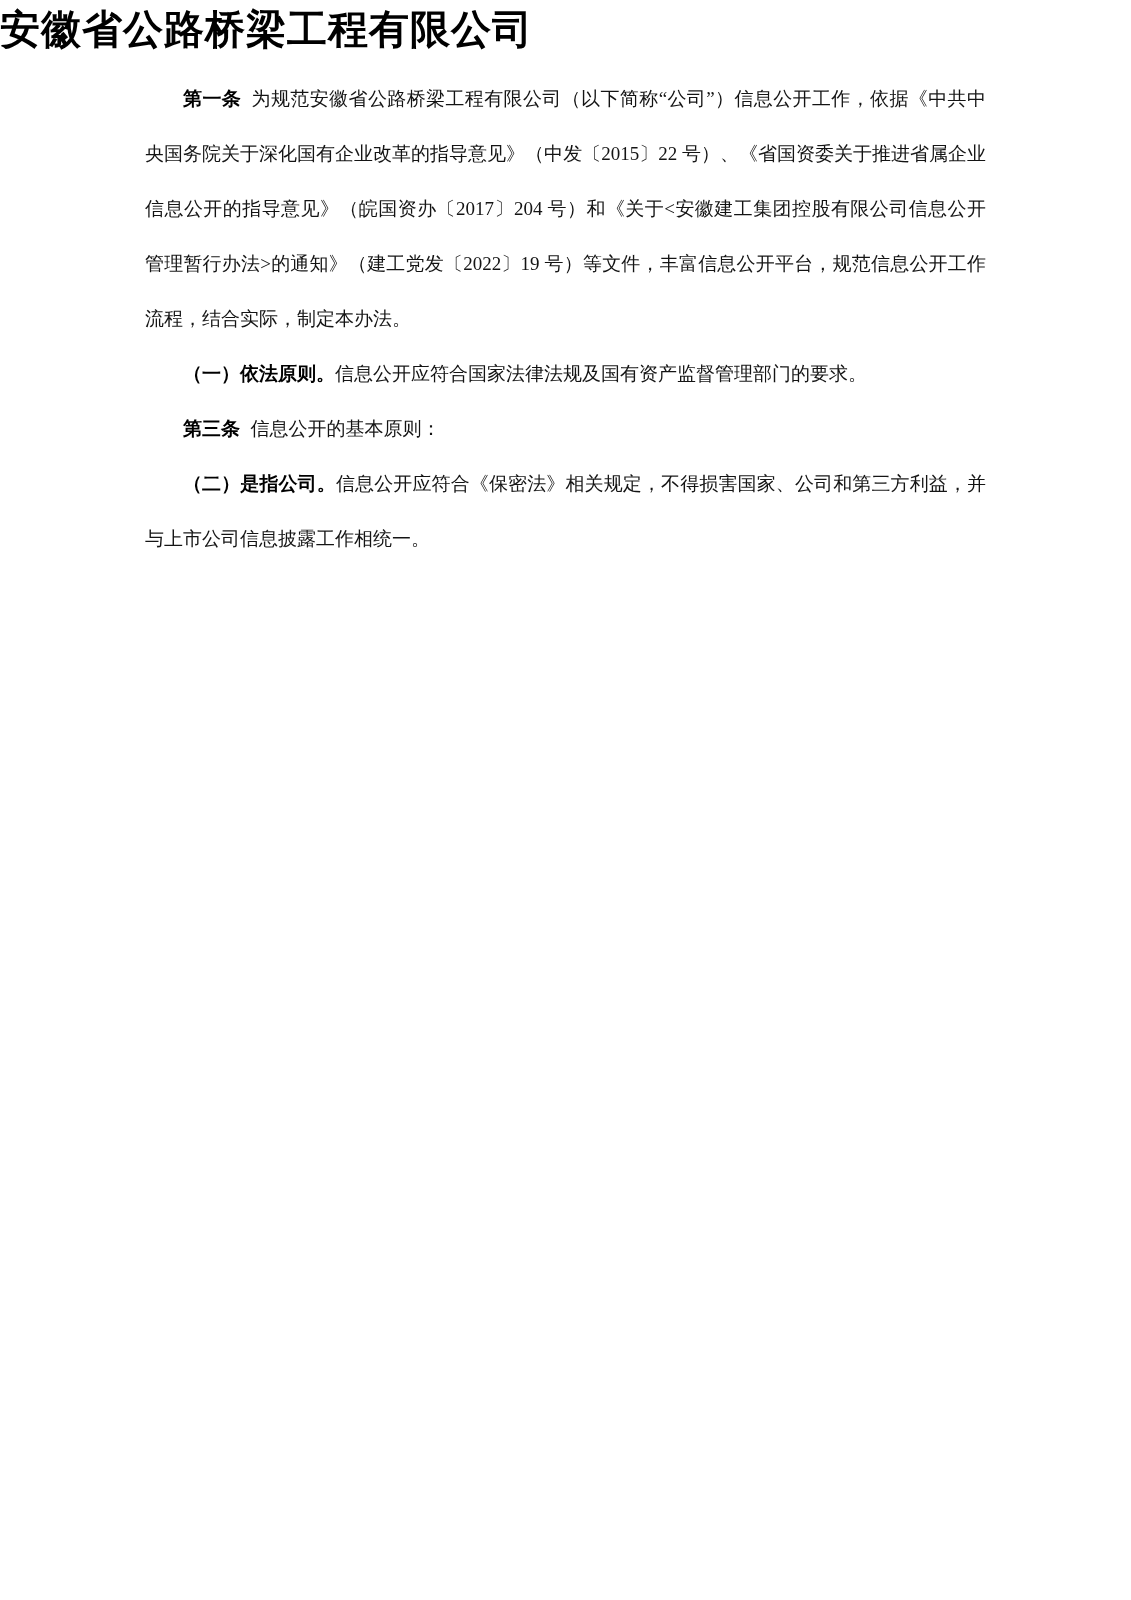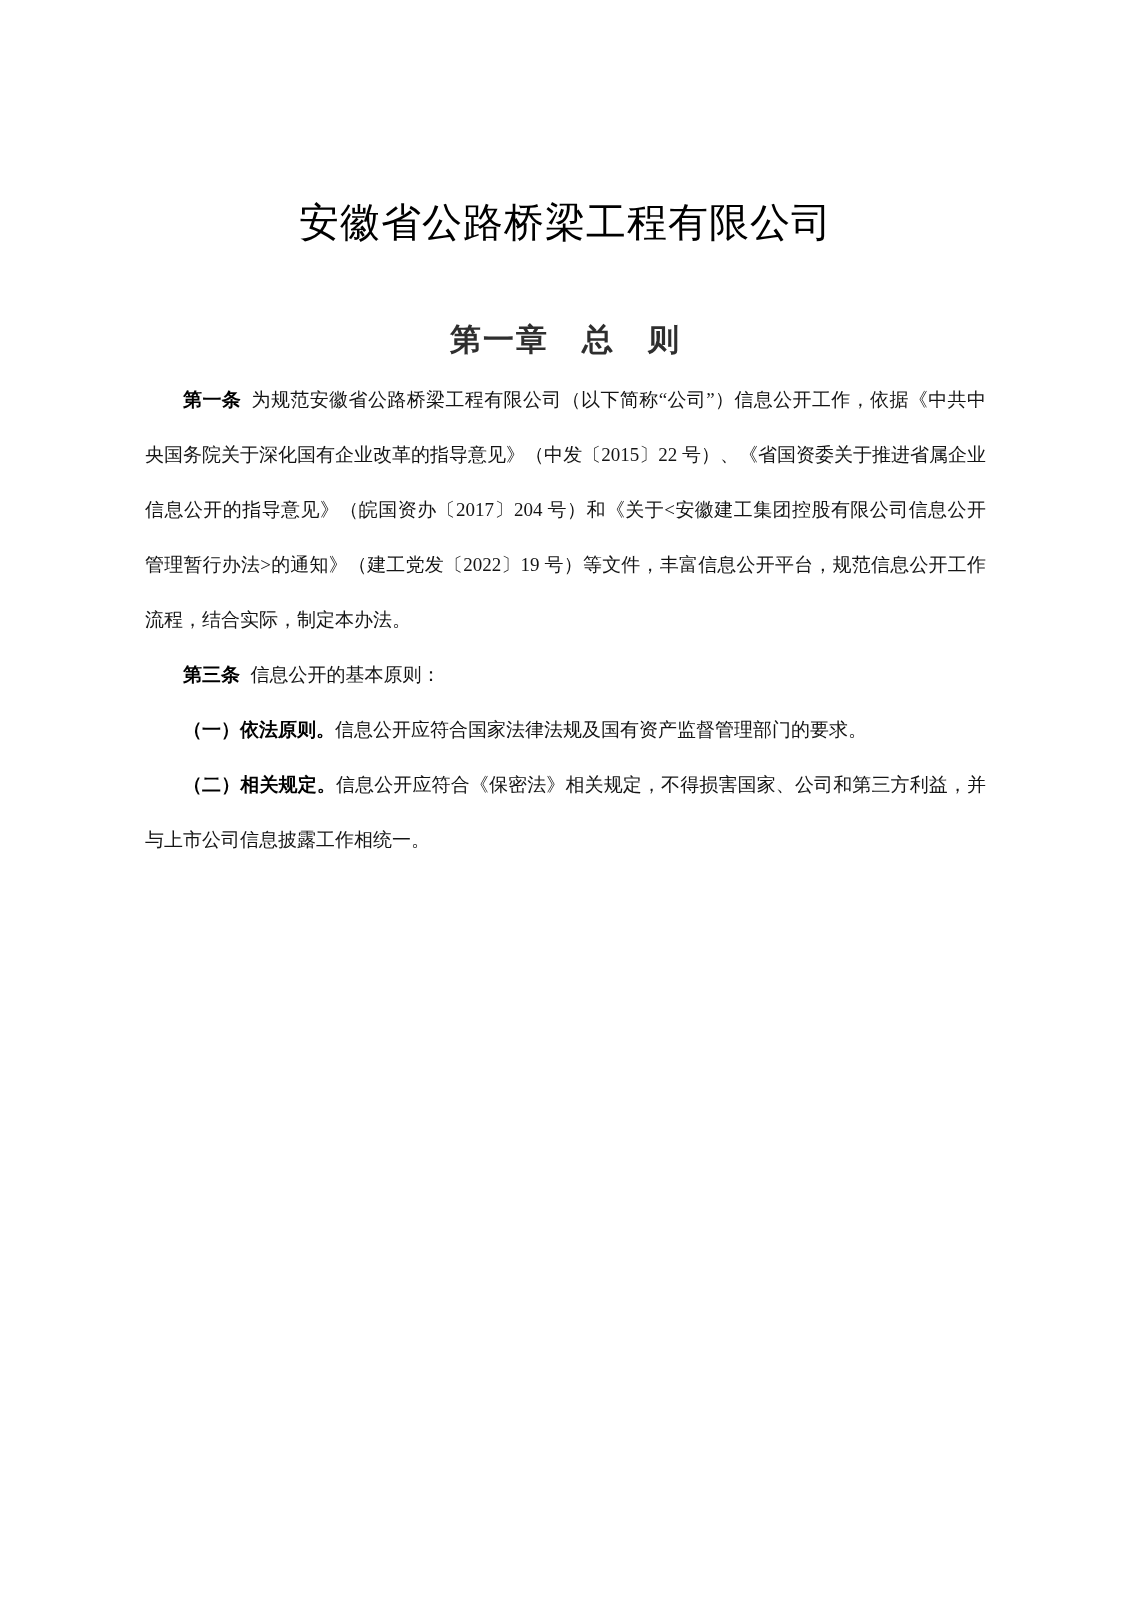--- a/index.html
+++ b/index.html
@@ -12,25 +12,23 @@
     width: 1131px;
     height: 1600px;
     margin: 0 auto;
     background: #ffffff;
     overflow: hidden;
     font-family: "Liberation Serif", "DejaVu Serif", serif;
     color: #111111;
   }
   .doc-title {
     margin: 0;
-    padding-top: 193px;
-    text-align: center;
     font-size: 40px;
     line-height: 60px;
-    font-weight: normal;
+    font-weight: bold;
     color: #000000;
     letter-spacing: 1px;
     font-family: "Liberation Serif", "DejaVu Serif", serif;
   }
   .chapter-heading {
     margin: 66px 0 0 0;
     text-align: center;
     font-size: 31px;
     line-height: 42px;
     font-weight: 600;
@@ -60,28 +58,27 @@
 </style>
 </head>
 <body>
 
 <div class="page">
 
   <h1 class="doc-title">
     <span>安徽省公路桥梁工程有限公司</span><br>
   </h1>
 
-  <h2 class="chapter-heading">第一章　总　则</h2>
 
   <div class="body-text">
 
     <p class="para"><span class="para-label article">第一条</span><span>为规范安徽省公路桥梁工程有限公司（以下简称“公司”）信息公开工作，依据《中共中央国务院关于深化国有企业改革的指导意见》（中发〔2015〕22 号）、《省国资委关于推进省属企业信息公开的指导意见》（皖国资办〔2017〕204 号）和《关于&lt;安徽建工集团控股有限公司信息公开管理暂行办法&gt;的通知》（建工党发〔2022〕19 号）等文件，丰富信息公开平台，规范信息公开工作流程，结合实际，制定本办法。</span></p>
 
 
+    <p class="para"><span class="para-label">（一）依法原则。</span><span>信息公开应符合国家法律法规及国有资产监督管理部门的要求。</span></p>
+
     <p class="para"><span class="para-label article">第三条</span><span>信息公开的基本原则：</span></p>
 
-    <p class="para"><span class="para-label">（一）依法原则。</span><span>信息公开应符合国家法律法规及国有资产监督管理部门的要求。</span></p>
-
-    <p class="para"><span class="para-label">（二）相关规定。</span><span>信息公开应符合《保密法》相关规定，不得损害国家、公司和第三方利益，并与上市公司信息披露工作相统一。</span></p>
+    <p class="para"><span class="para-label">（二）是指公司。</span><span>信息公开应符合《保密法》相关规定，不得损害国家、公司和第三方利益，并与上市公司信息披露工作相统一。</span></p>
 
   </div>
 
 </div>
 
 </body></html>

